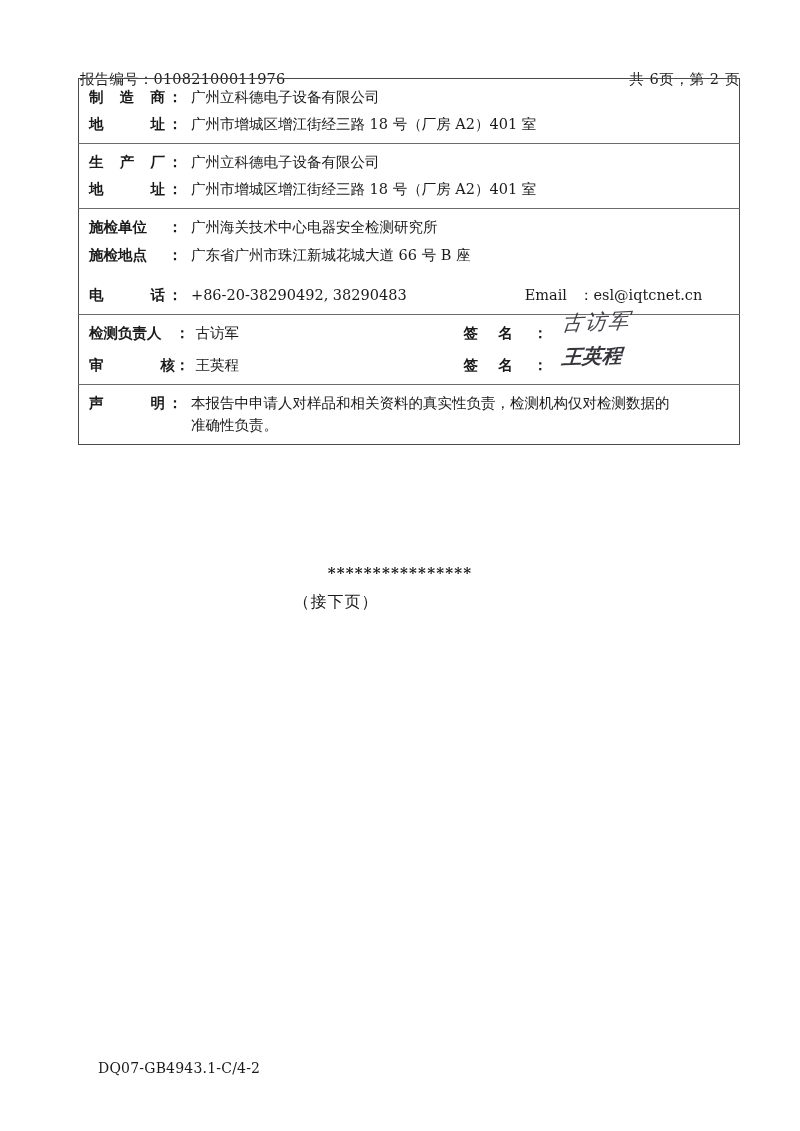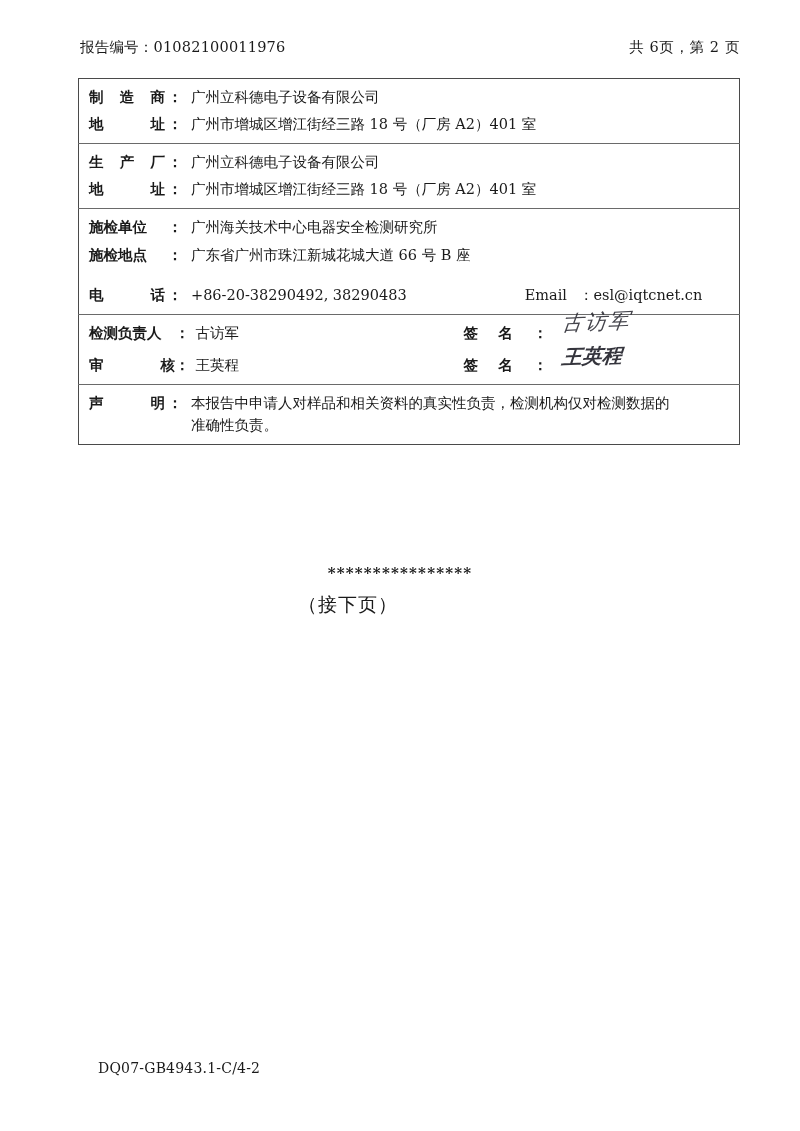--- a/index.html
+++ b/index.html
@@ -32,21 +32,21 @@
     width: 660px;
     height: 24px;
     display: flex;
     justify-content: space-between;
     align-items: baseline;
     font-size: 14.5px;
     letter-spacing: 0.2px;
     gap: 21px;
   }
   .doc-header .report-no { white-space: nowrap; }
-  .doc-header .page-no { white-space: nowrap; letter-spacing: 0.6px; }
+  .doc-header .page-no { white-space: nowrap; letter-spacing: 0.6px; margin-top: 32px; }
 
   
   .info-table {
     position: absolute;
     left: 78px;
     top: 78px;
     width: 662px;
     border-collapse: collapse;
     table-layout: fixed;
     border: 1.3px solid #4a4a4a;
@@ -155,25 +155,25 @@
     left: 0;
     top: 564px;
     width: 800px;
     text-align: center;
     font-size: 15px;
     letter-spacing: 1.2px;
     font-weight: bold;
   }
   .continued {
     position: absolute;
-    left: 12px;
+    left: 0;
     top: 592px;
     width: 672px;
     text-align: center;
-    font-size: 19px;
+    font-size: 16px;
     letter-spacing: 1px;
   }
   .footer-code {
     position: absolute;
     left: 80px;
     top: 1060px;
     font-size: 14px;
     letter-spacing: 0.2px;
     margin-left: 18px;
   }

